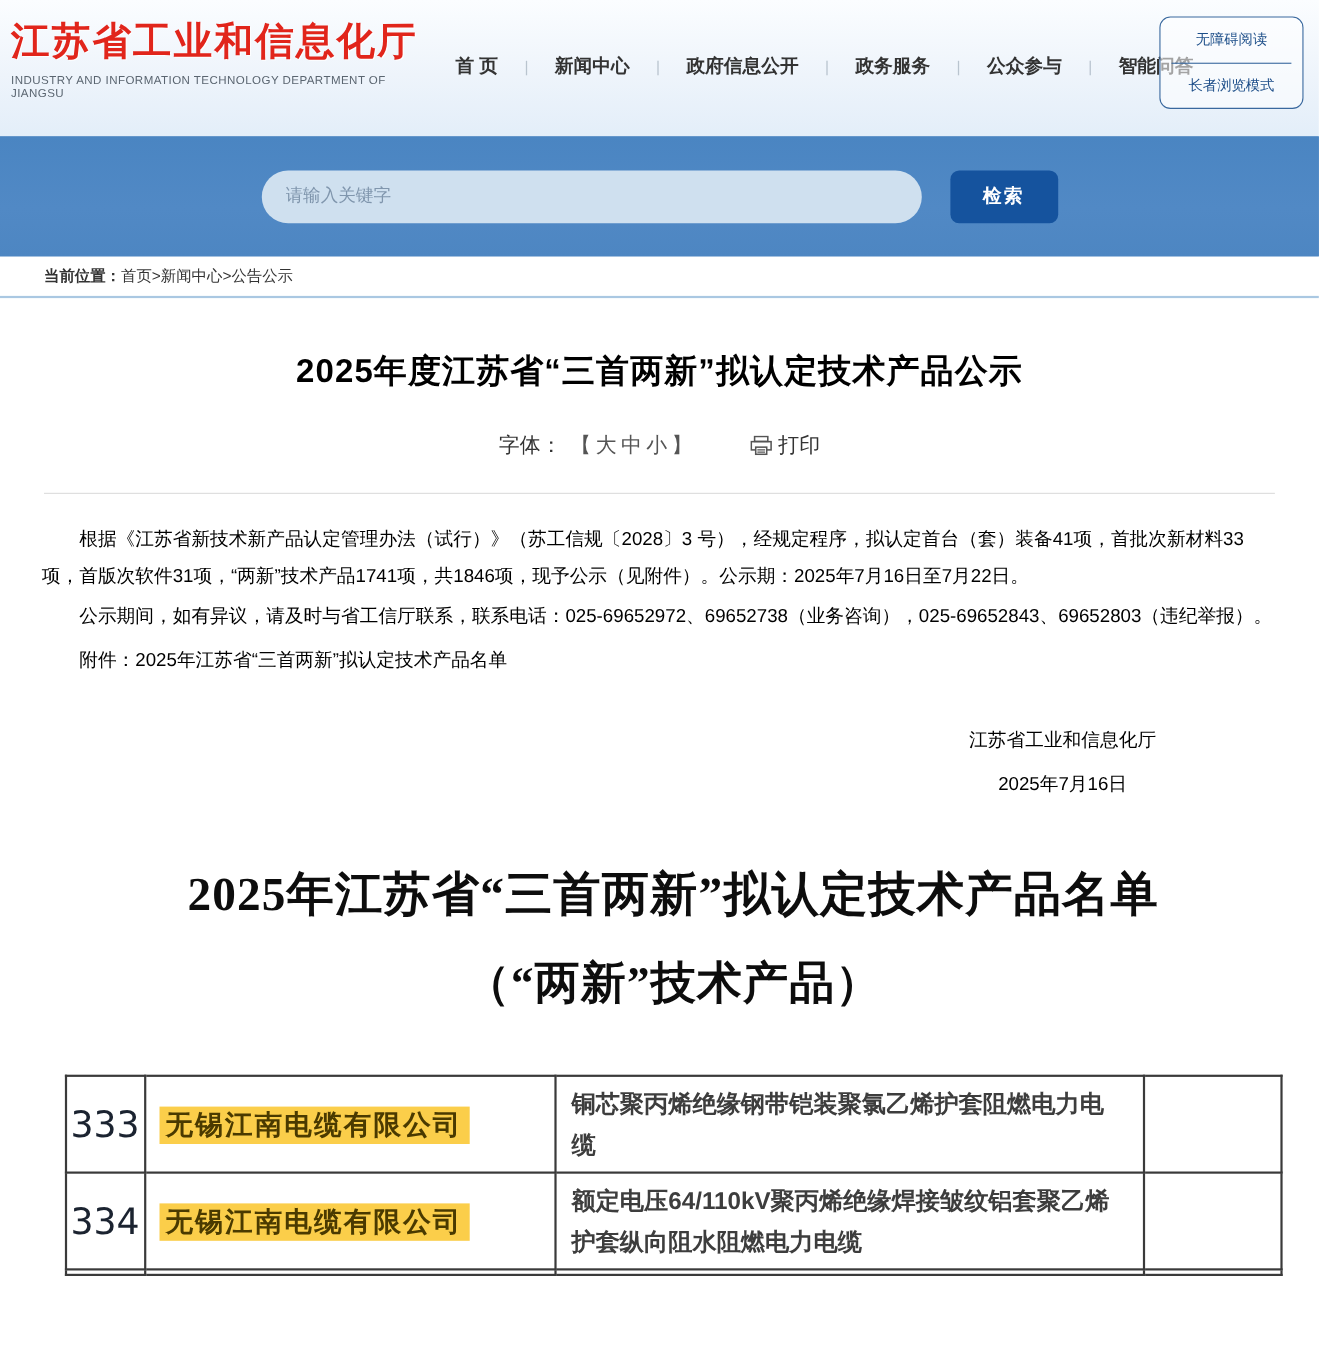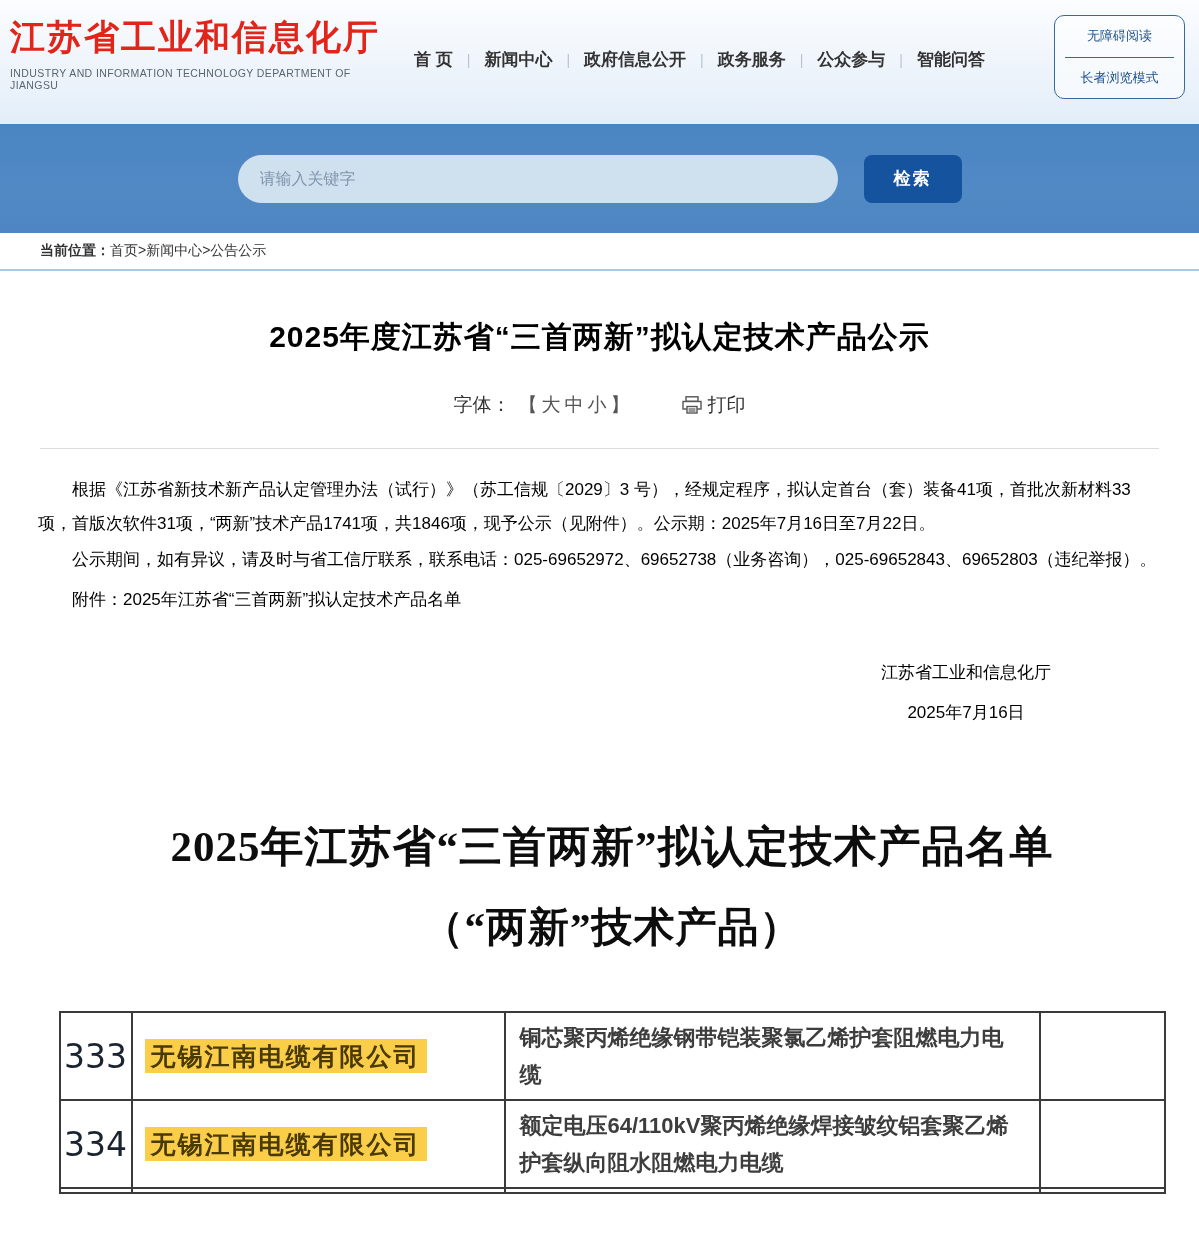--- a/index.html
+++ b/index.html
@@ -17,21 +17,21 @@
   }
   .logo-block { padding:14px 0 0 10px; width:400px; }
   .logo-title {
     font-size:35px; font-weight:bold; color:#e1251b; letter-spacing:2px;
     text-shadow:1px 1px 0 rgba(255,255,255,.8);
   }
   .logo-sub {
     margin-top:6px; font-size:10.5px; color:#5a6570; letter-spacing:.4px;
   }
   .main-nav {
-    display:flex; align-items:center; margin-top:48px; gap:0;
+    display:flex; align-items:center; margin-top:48px; gap:10px;
   }
   .nav-item {
     font-size:17px; font-weight:bold; color:#333; padding:0 14px;
     white-space:nowrap; cursor:pointer;
   }
   .nav-sep { color:#b9c4cf; font-size:14px; }
   .access-box {
     position:absolute; right:14px; top:15px; width:131px; height:84px;
     border:1px solid #39689e; border-radius:10px; background:rgba(255,255,255,.55);
     display:flex; flex-direction:column;
@@ -92,21 +92,21 @@
 
   .article-body { margin:24px 38px 0 38px; font-size:17px; line-height:34px; color:#000; }
   .article-body p { text-indent:2em; margin-bottom:2px; }
   .attachment-line { text-indent:2em; margin-top:6px; cursor:pointer; }
 
   .signature { margin-top:44px; text-align:right; padding-right:148px; }
   .signature-inner { display:inline-block; text-align:center; font-size:17px; color:#000; }
   .signature-date { margin-top:17px; }
 
   
-  .doc { margin-top:94px;padding-left:25px; }
+  .doc { margin-top:60px;padding-left:25px; }
   .doc-title1 {
     text-align:center; font-family:"Liberation Serif", serif; font-weight:bold;
     font-size:43px; color:#0d0d0d; letter-spacing:1px;
   }
   .doc-title2 {
     text-align:center; font-family:"Liberation Serif", serif; font-weight:bold;
     font-size:41px; color:#0d0d0d; margin-top:24px; letter-spacing:1px;
   }
   .doc-table {
     margin:56px auto 0 auto; border-collapse:collapse; width:1105px;
@@ -187,21 +187,21 @@
         <line x1="6.5" y1="13" x2="13.5" y2="13" stroke="#555" stroke-width="1.2"></line>
         <line x1="6.5" y1="15" x2="13.5" y2="15" stroke="#555" stroke-width="1.2"></line>
       </svg>
       <span>打印</span>
     </span>
   </div>
 
   <hr class="article-rule">
 
   <div class="article-body">
-    <p>根据《江苏省新技术新产品认定管理办法（试行）》（苏工信规〔2029〕3 号），经规定程序，拟认定首台（套）装备41项，首批次新材料33项，首版次软件31项，“两新”技术产品1741项，共1846项，现予公示（见附件）。公示期：2025年7月16日至7月22日。</p>
+    <p>根据《江苏省新技术新产品认定管理办法（试行）》（苏工信规〔2028〕3 号），经规定程序，拟认定首台（套）装备41项，首批次新材料33项，首版次软件31项，“两新”技术产品1741项，共1846项，现予公示（见附件）。公示期：2025年7月16日至7月22日。</p>
     <p>公示期间，如有异议，请及时与省工信厅联系，联系电话：025-69652972、69652738（业务咨询），025-69652843、69652803（违纪举报）。</p>
     <div class="attachment-line">附件：2025年江苏省“三首两新”拟认定技术产品名单</div>
   </div>
 
   <div class="signature">
     <div class="signature-inner">
       <div>江苏省工业和信息化厅</div>
       <div class="signature-date">2025年7月16日</div>
     </div>
   </div>

